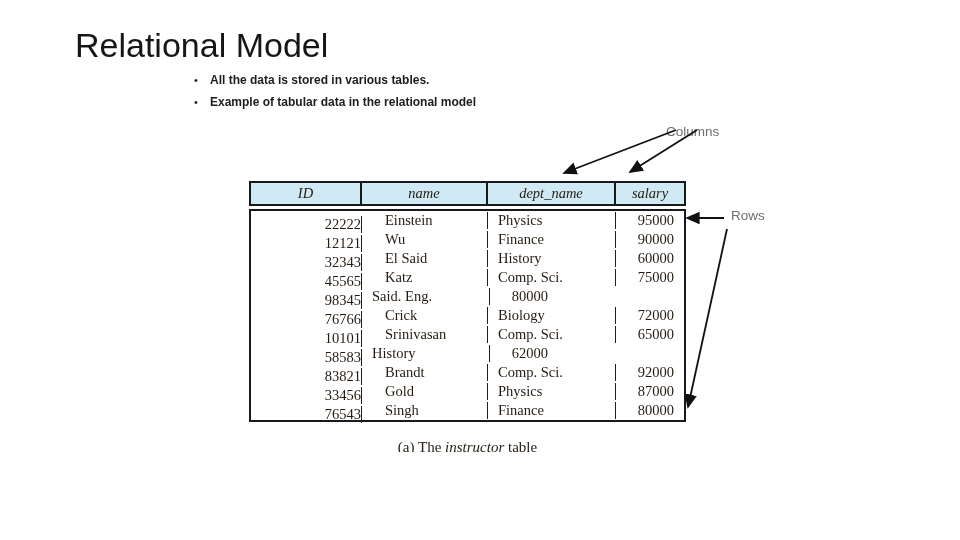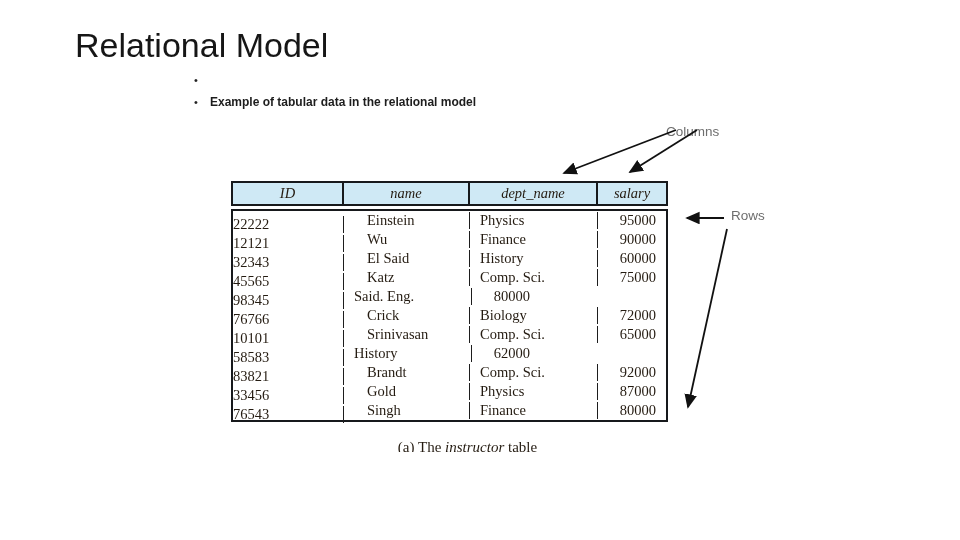--- a/index.html
+++ b/index.html
@@ -10,21 +10,21 @@
   .title{
     position:absolute;left:75px;top:26px;
     font-size:34px;font-weight:400;color:#161616;letter-spacing:0px;
   }
   .bullets{position:absolute;left:194px;top:73px;}
   .bullet-line{display:flex;align-items:flex-start;margin-bottom:8px;}
   .bullet-dot{font-size:11px;color:#222;width:16px;flex:0 0 16px;line-height:14px;}
   .bullet-text{font-size:12px;font-weight:700;color:#1d1d1d;line-height:14px;}
 
   
-  .fig-table{position:absolute;left:231px;top:181px;width:437px;color:#241b11;
+  .fig-table{position:absolute;left:249px;top:181px;width:437px;color:#241b11;
     font-family:"Liberation Serif",serif;}
   .tbl-header{
     display:flex;height:21px;border:2px solid #17191c;
     align-items:center;
   }
   .tbl-header .cell{
     height:100%;display:flex;align-items:center;justify-content:center;
     font-style:italic;font-size:14.5px;box-sizing:border-box;
   }
   .tbl-body{
@@ -32,21 +32,21 @@
     display:flex;flex-direction:column;justify-content:space-around;
     background:#fff;position:relative;
   }
   .tbl-row{display:flex;height:17.4px;align-items:center;}
   .tbl-row .cell{font-size:14.5px;box-sizing:border-box;line-height:17px;}
   .c0{width:111px;}
   .c1{width:126px;}
   .c2{width:128px;}
   .c3{width:68px;}
   .tbl-header .c0,.tbl-header .c1,.tbl-header .c2{border-right:2px solid #17191c;}
-  .tbl-body .c0{text-align:left;border-right:1.5px solid #1d1d1d;height:100%;margin-top:8px;}
+  .tbl-body .c0{text-align:right;border-right:1.5px solid #1d1d1d;height:100%;margin-top:8px;}
   .tbl-body .c1{padding-left:23px;border-right:1.5px solid #1d1d1d;height:100%;}
   .tbl-body .c2{padding-left:10px;border-right:1.5px solid #1d1d1d;height:100%;}
   .tbl-body .c3{text-align:right;padding-right:10px;}
 
   .caption{
     position:absolute;left:249px;top:439px;width:437px;text-align:center;
     font-family:"Liberation Serif",serif;font-size:15px;color:#241b11;
   }
   .caption .ital{font-style:italic;}
 
@@ -62,20 +62,21 @@
 </head>
 <body>
 
 <div class="slide">
 
   <div class="title">Relational Model</div>
 
   <div class="bullets">
     <div class="bullet-line">
       <span class="bullet-dot">•</span>
+      <span class="bullet-text">All the data is stored in various tables.</span>
     </div>
     <div class="bullet-line">
       <span class="bullet-dot">•</span>
       <span class="bullet-text">Example of tabular data in the relational model</span>
     </div>
   </div>
 
   <div class="fig-table">
     <div class="tbl-header" id="table-header" style="background: rgb(207, 233, 245);">
         <div class="cell c0">ID</div>

